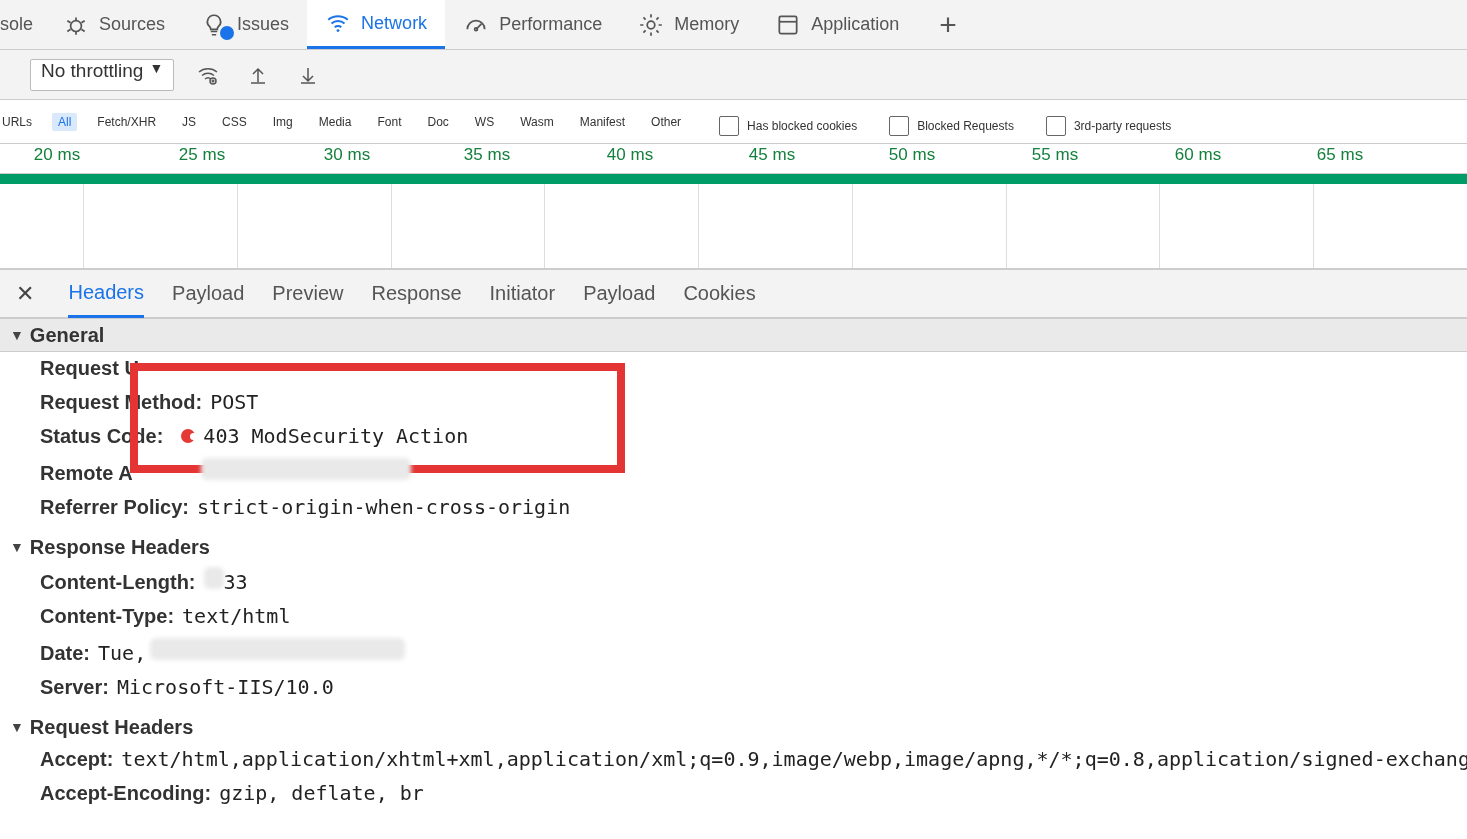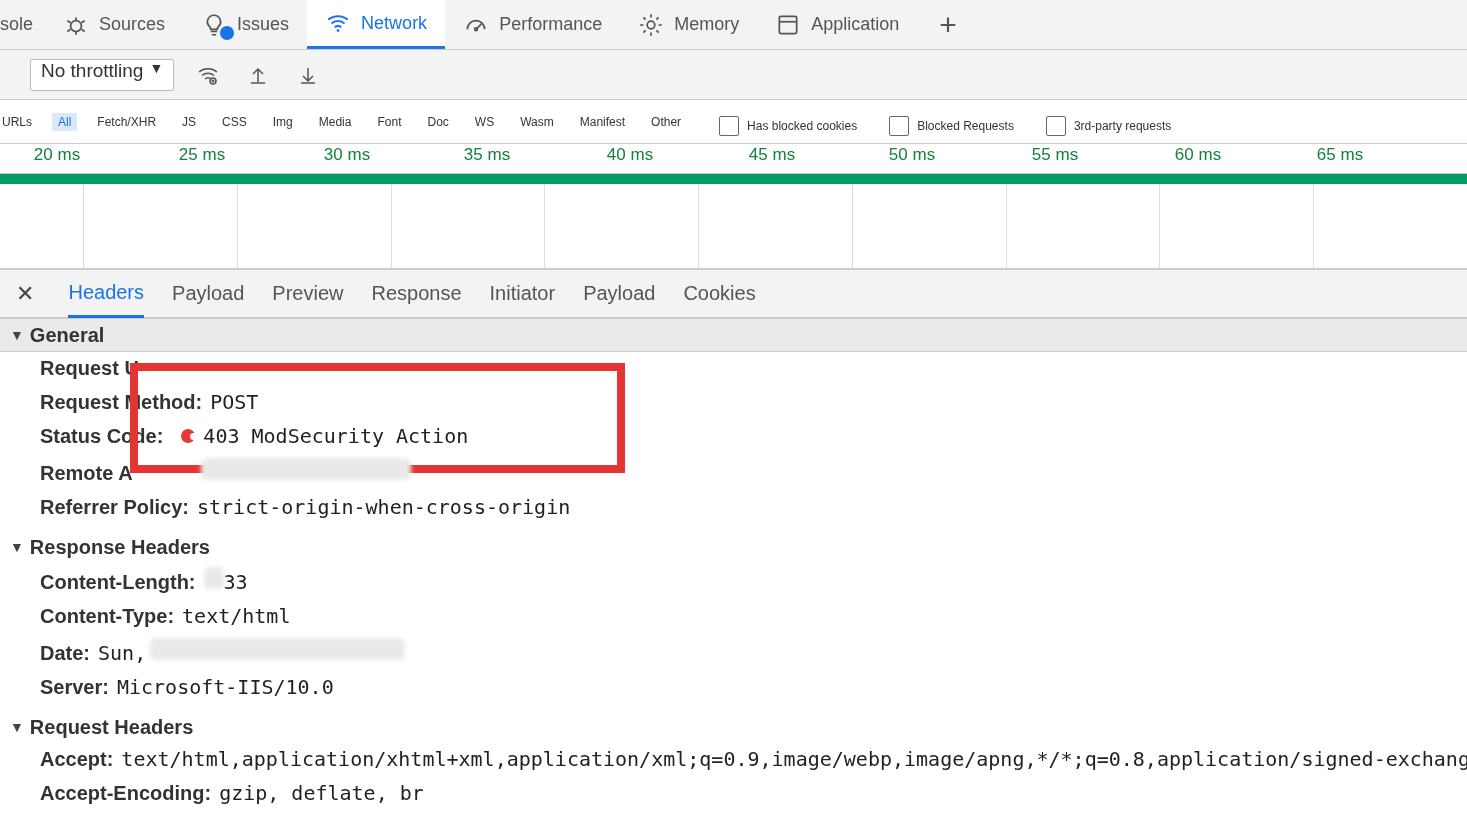--- a/index.html
+++ b/index.html
@@ -320,21 +320,21 @@
     <span class="hdr-label">Content-Length:</span>
     <span class="redact" style="width:20px"></span>
     <span class="hdr-value">33</span>
   </div>
   <div class="hdr-row">
     <span class="hdr-label">Content-Type:</span>
     <span class="hdr-value">text/html</span>
   </div>
   <div class="hdr-row">
     <span class="hdr-label">Date:</span>
-    <span class="hdr-value">Sun,</span>
+    <span class="hdr-value">Tue,</span>
     <span class="redact" style="width:255px;margin-left:4px"></span>
   </div>
   <div class="hdr-row">
     <span class="hdr-label">Server:</span>
     <span class="hdr-value">Microsoft-IIS/10.0</span>
   </div>
 
   <div class="section-header sub">
     <span class="disclosure">▼</span>
     <span>Request Headers</span>

